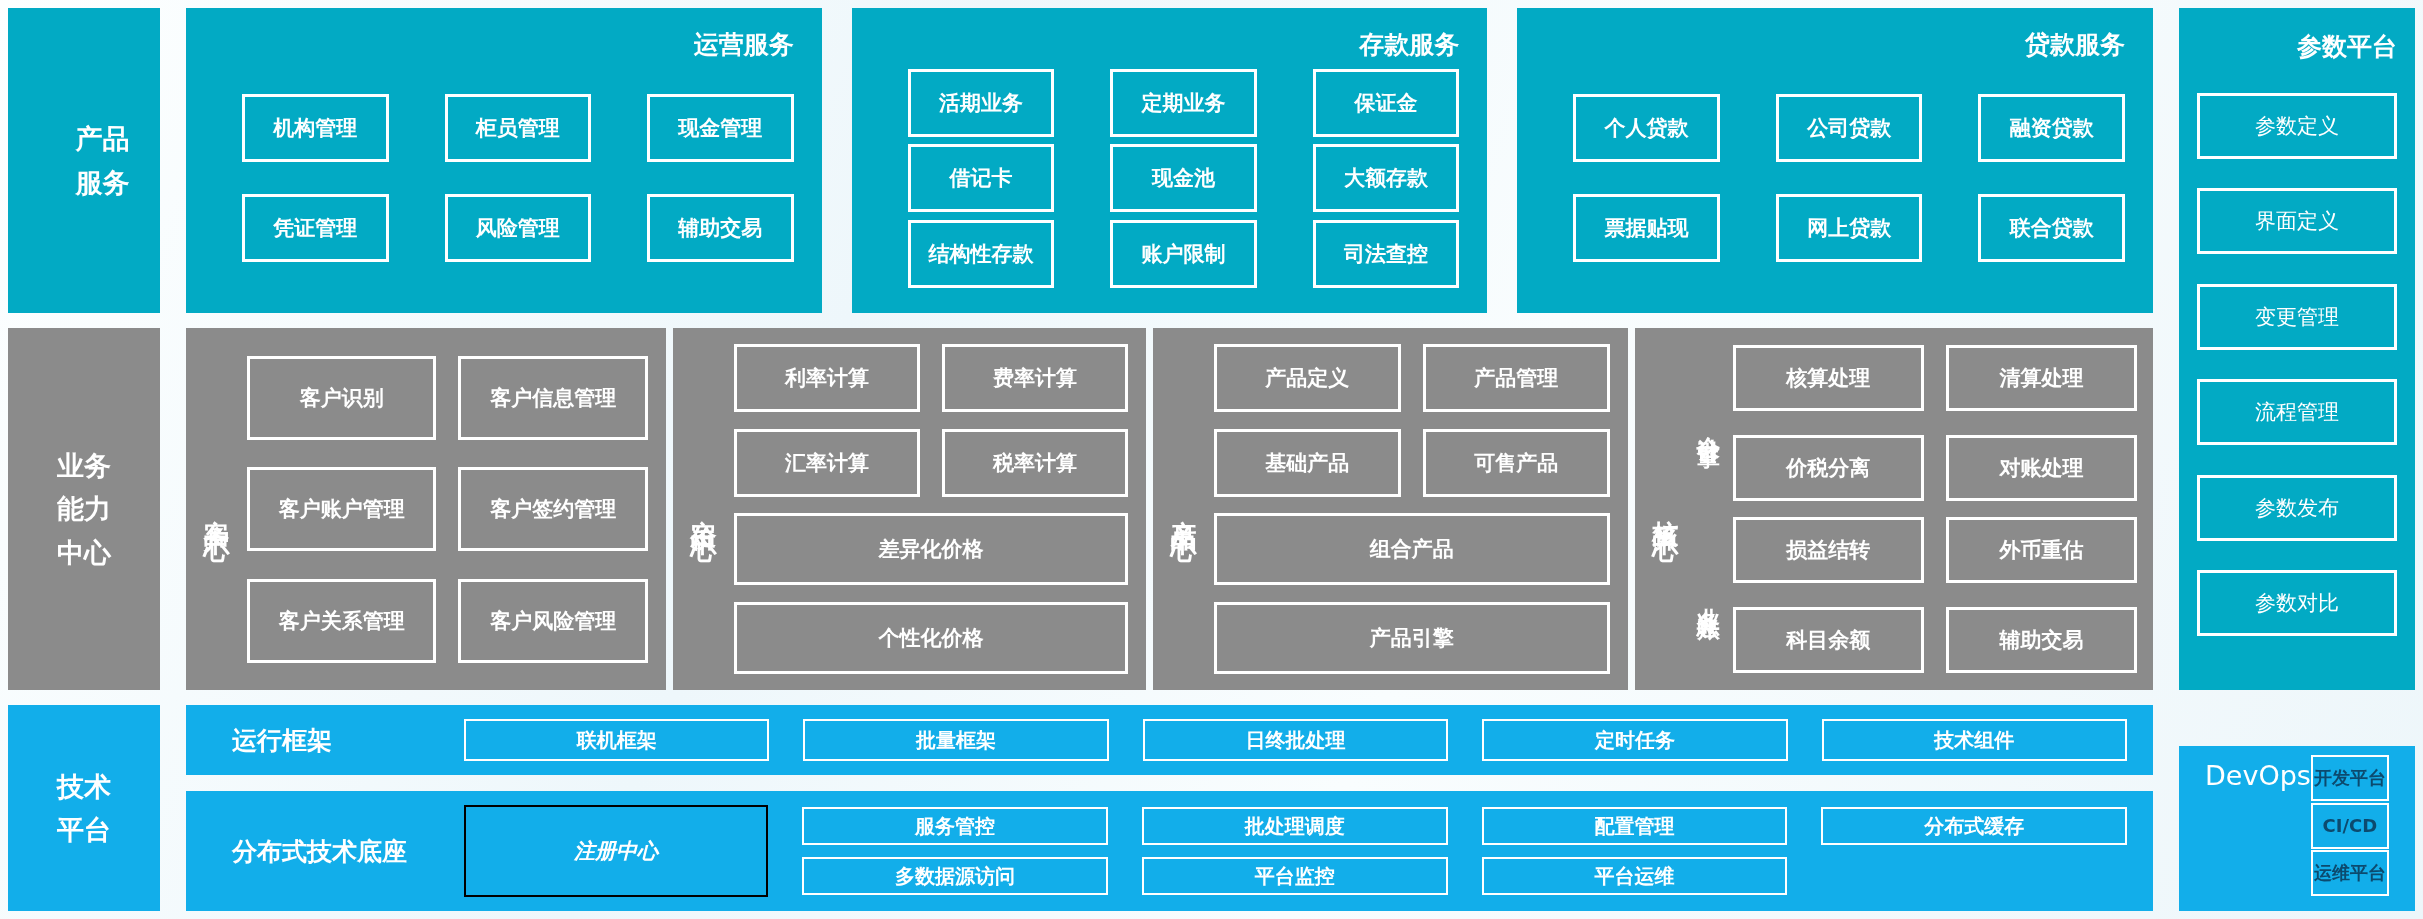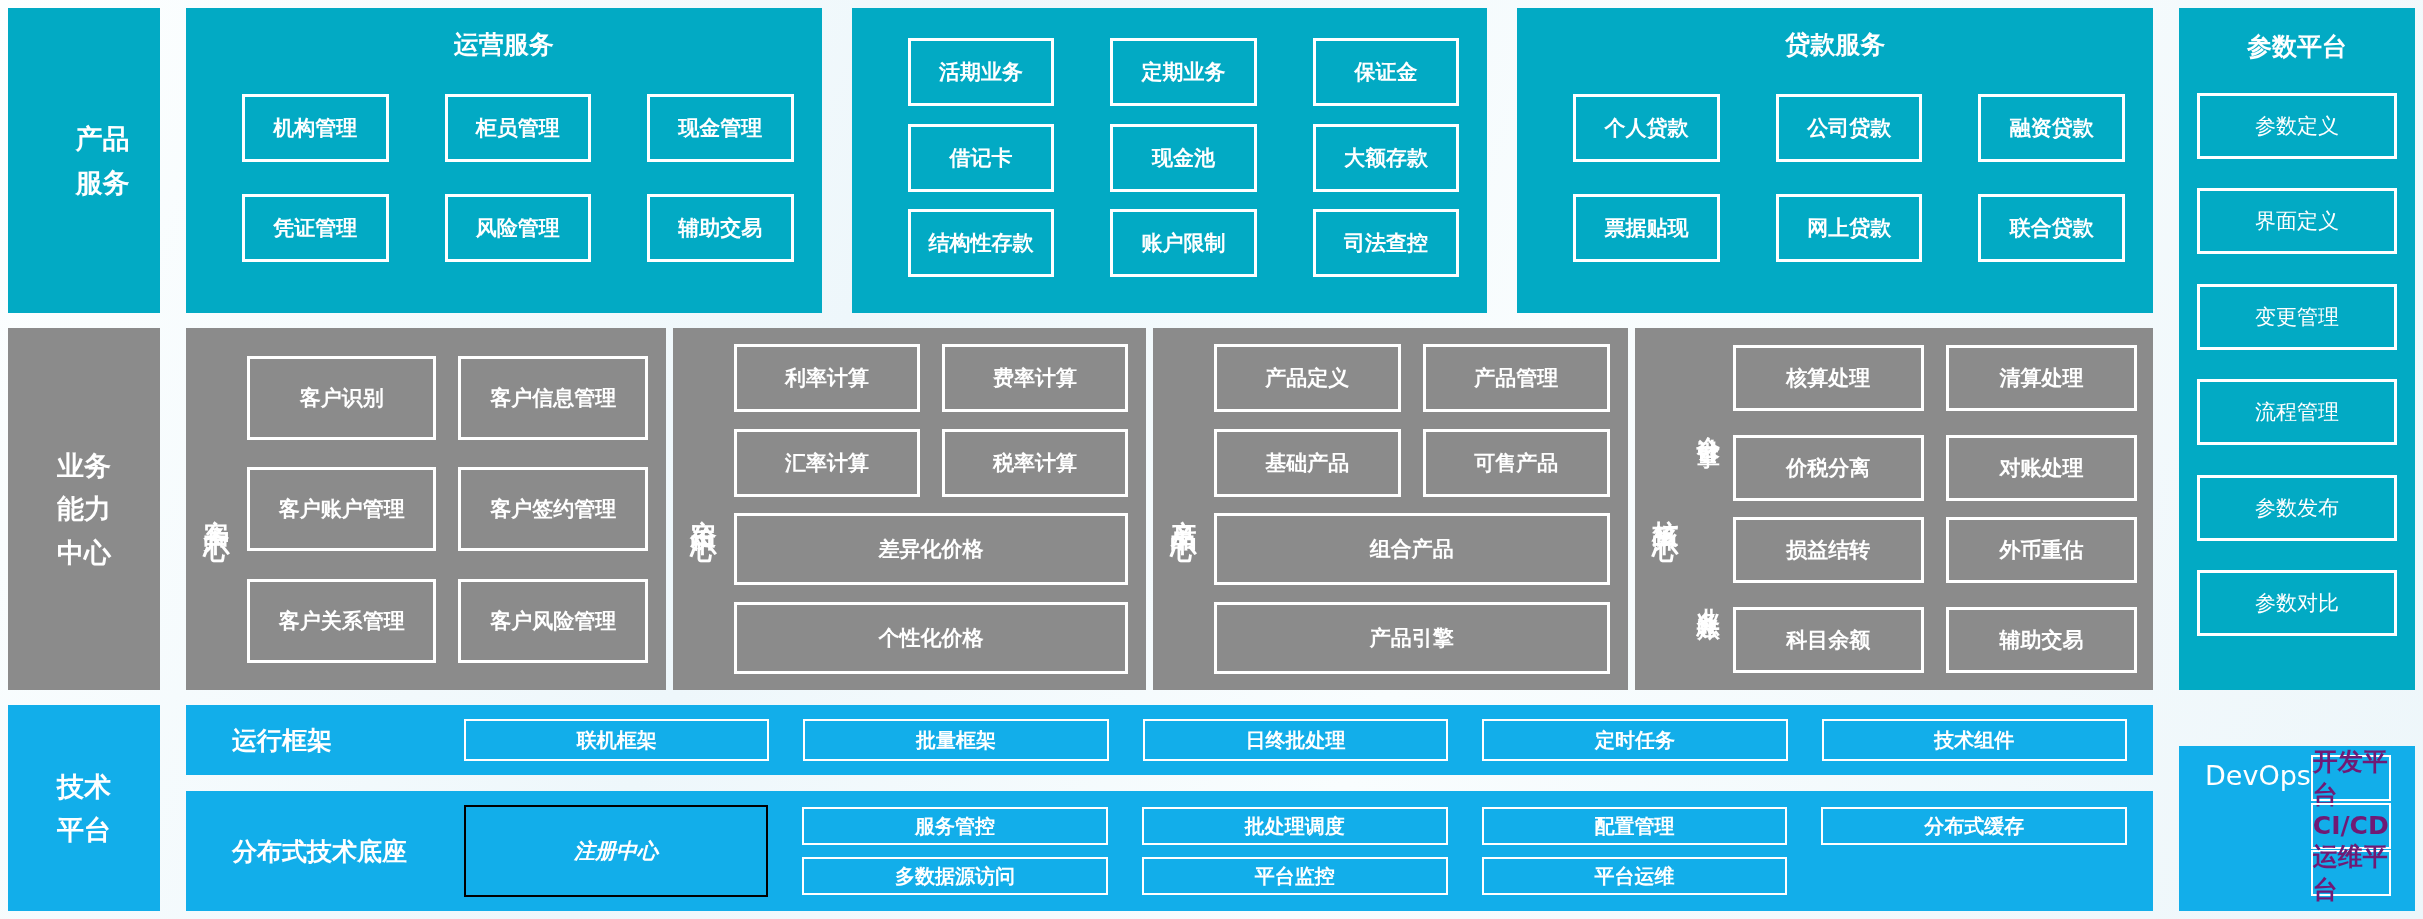--- a/index.html
+++ b/index.html
@@ -13,21 +13,21 @@
     background:linear-gradient(115deg,#fdffff 0%,#eef7fb 35%,#f9fdfe 60%,#edf6fa 100%);
   }
   .teal{background:var(--teal,#02aac4);padding-left:37px;}
   .gray{background:var(--gray,#8b8b8b);}
   .blue{background:var(--blue,#12aeea);}
   .rail{display:flex;align-items:center;justify-content:center;}
   .rail-label{color:#fff;font-weight:bold;font-size:27px;width:2.2em;text-align:center;line-height:1.6;word-break:break-all;}
   
   .top-main{grid-column:2;grid-row:1;display:grid;grid-template-columns:repeat(3,1fr);gap:30px;}
   .panel{display:flex;flex-direction:column;padding:12px 28px 18px;}
-  .panel-title{color:#fff;font-weight:bold;font-size:25px;text-align:center;padding-top:8px;}
+  .panel-title{color:#fff;font-weight:bold;font-size:25px;text-align:right;padding-top:8px;}
   .tgrid{flex:1;display:grid;grid-template-columns:repeat(3,1fr);column-gap:28px;align-content:space-evenly;}
   .box{height:62px;border:3px solid #fff;color:#fff;font-weight:bold;font-size:21px;
        display:flex;align-items:center;justify-content:center;white-space:nowrap;margin-left:28px;}
   
   .mid-main{grid-column:2;grid-row:2;display:grid;grid-template-columns:477fr 470fr 472fr 515fr;gap:7px;}
   .gpanel{display:flex;padding:0 12px 0 8px;}
   .v-label{writing-mode:vertical-lr;text-orientation:upright;color:#fff;font-weight:bold;font-size:26px;
            align-self:center;letter-spacing:5px;padding:0 6px;}
   .v-sublabel{writing-mode:vertical-lr;text-orientation:upright;color:#fff;font-weight:bold;font-size:23px;
            align-self:center;letter-spacing:3px;padding:0 4px;}
@@ -54,21 +54,21 @@
   .dgrid{flex:1;display:grid;grid-template-columns:repeat(4,1fr);grid-template-rows:38px 38px;gap:12px 34px;}
   .dgrid .sbox{height:auto;}
   
   .param-rail{grid-column:3;grid-row:1 / 3;display:flex;flex-direction:column;padding:14px 18px 24px;}
   .param-boxes{flex:1;display:flex;flex-direction:column;justify-content:space-evenly;}
   .pbox{height:60px;border:3px solid #fff;color:#fff;font-weight:normal;font-size:21px;
         display:flex;align-items:center;justify-content:center;}
   .devops-rail{grid-column:3;grid-row:3;display:flex;flex-direction:row;padding:8px 26px 14px;margin-top:41px;}
   .devops-title{color:#fff;font-size:27px;font-weight:500;text-align:center;padding-top:6px;}
   .devops-boxes{flex:1;display:flex;flex-direction:column;justify-content:space-evenly;}
-  .dbox{height:42px;border:2px solid #fff;color:#701a75;font-weight:bold;font-size:25px;
+  .dbox{height:42px;border:2px solid #fff;color:#0c4a6e;font-weight:bold;font-size:18px;
         display:flex;align-items:center;justify-content:center;}
 </style>
 </head>
 <body>
 
 <div class="page">
 
   <div class="rail teal" style="grid-column:1;grid-row:1;">
     <div class="rail-label">产品服务</div>
   </div>
@@ -87,20 +87,21 @@
         <div class="box">机构管理</div>
         <div class="box">柜员管理</div>
         <div class="box">现金管理</div>
         <div class="box">凭证管理</div>
         <div class="box">风险管理</div>
         <div class="box">辅助交易</div>
       </div>
     </div>
 
     <div class="panel teal">
+      <div class="panel-title">存款服务</div>
       <div class="tgrid">
         <div class="box">活期业务</div>
         <div class="box">定期业务</div>
         <div class="box">保证金</div>
         <div class="box">借记卡</div>
         <div class="box">现金池</div>
         <div class="box">大额存款</div>
         <div class="box">结构性存款</div>
         <div class="box">账户限制</div>
         <div class="box">司法查控</div>

